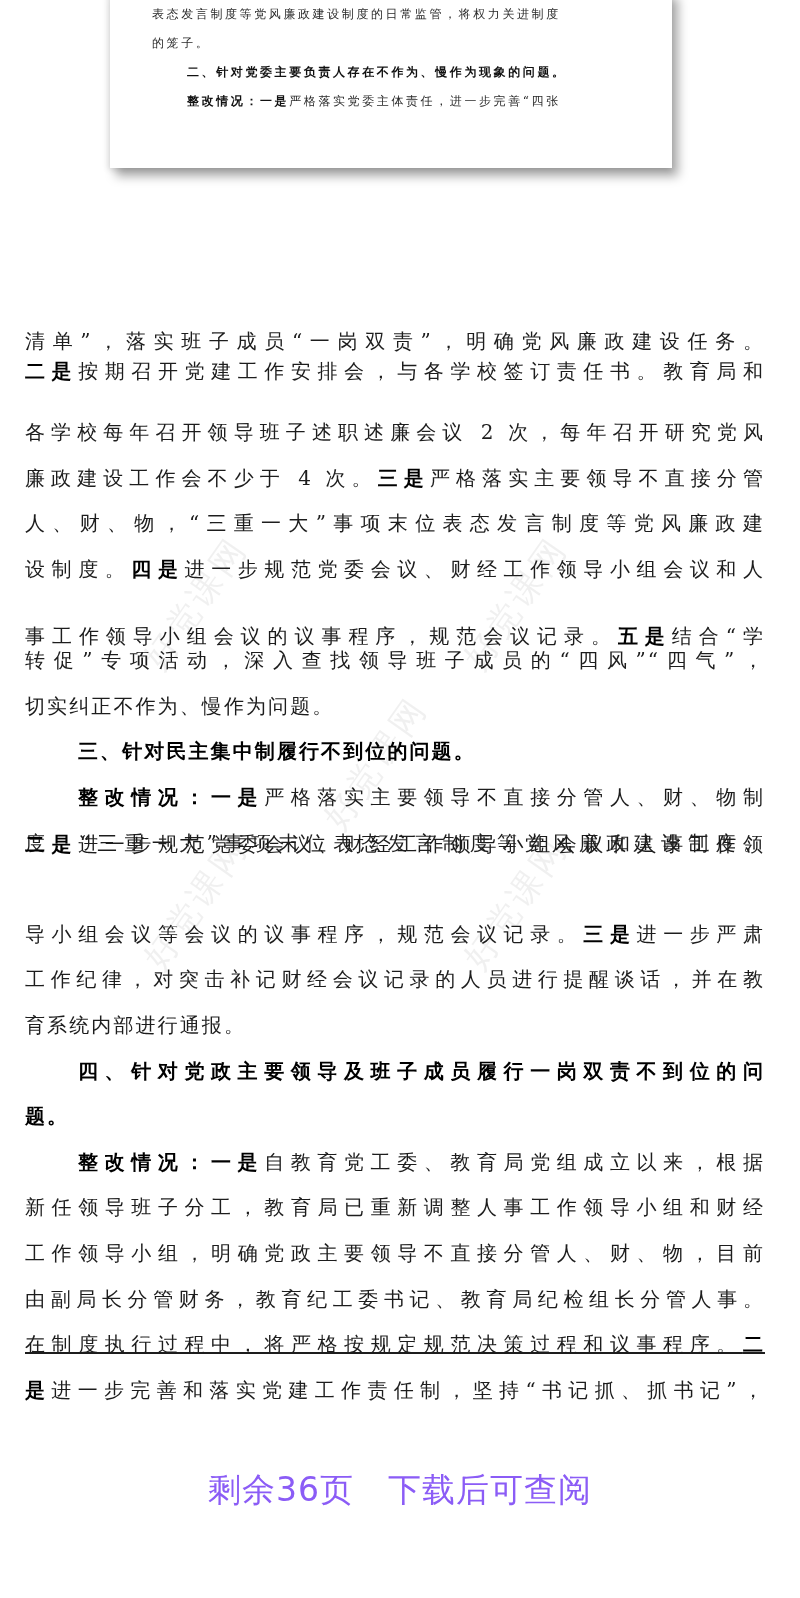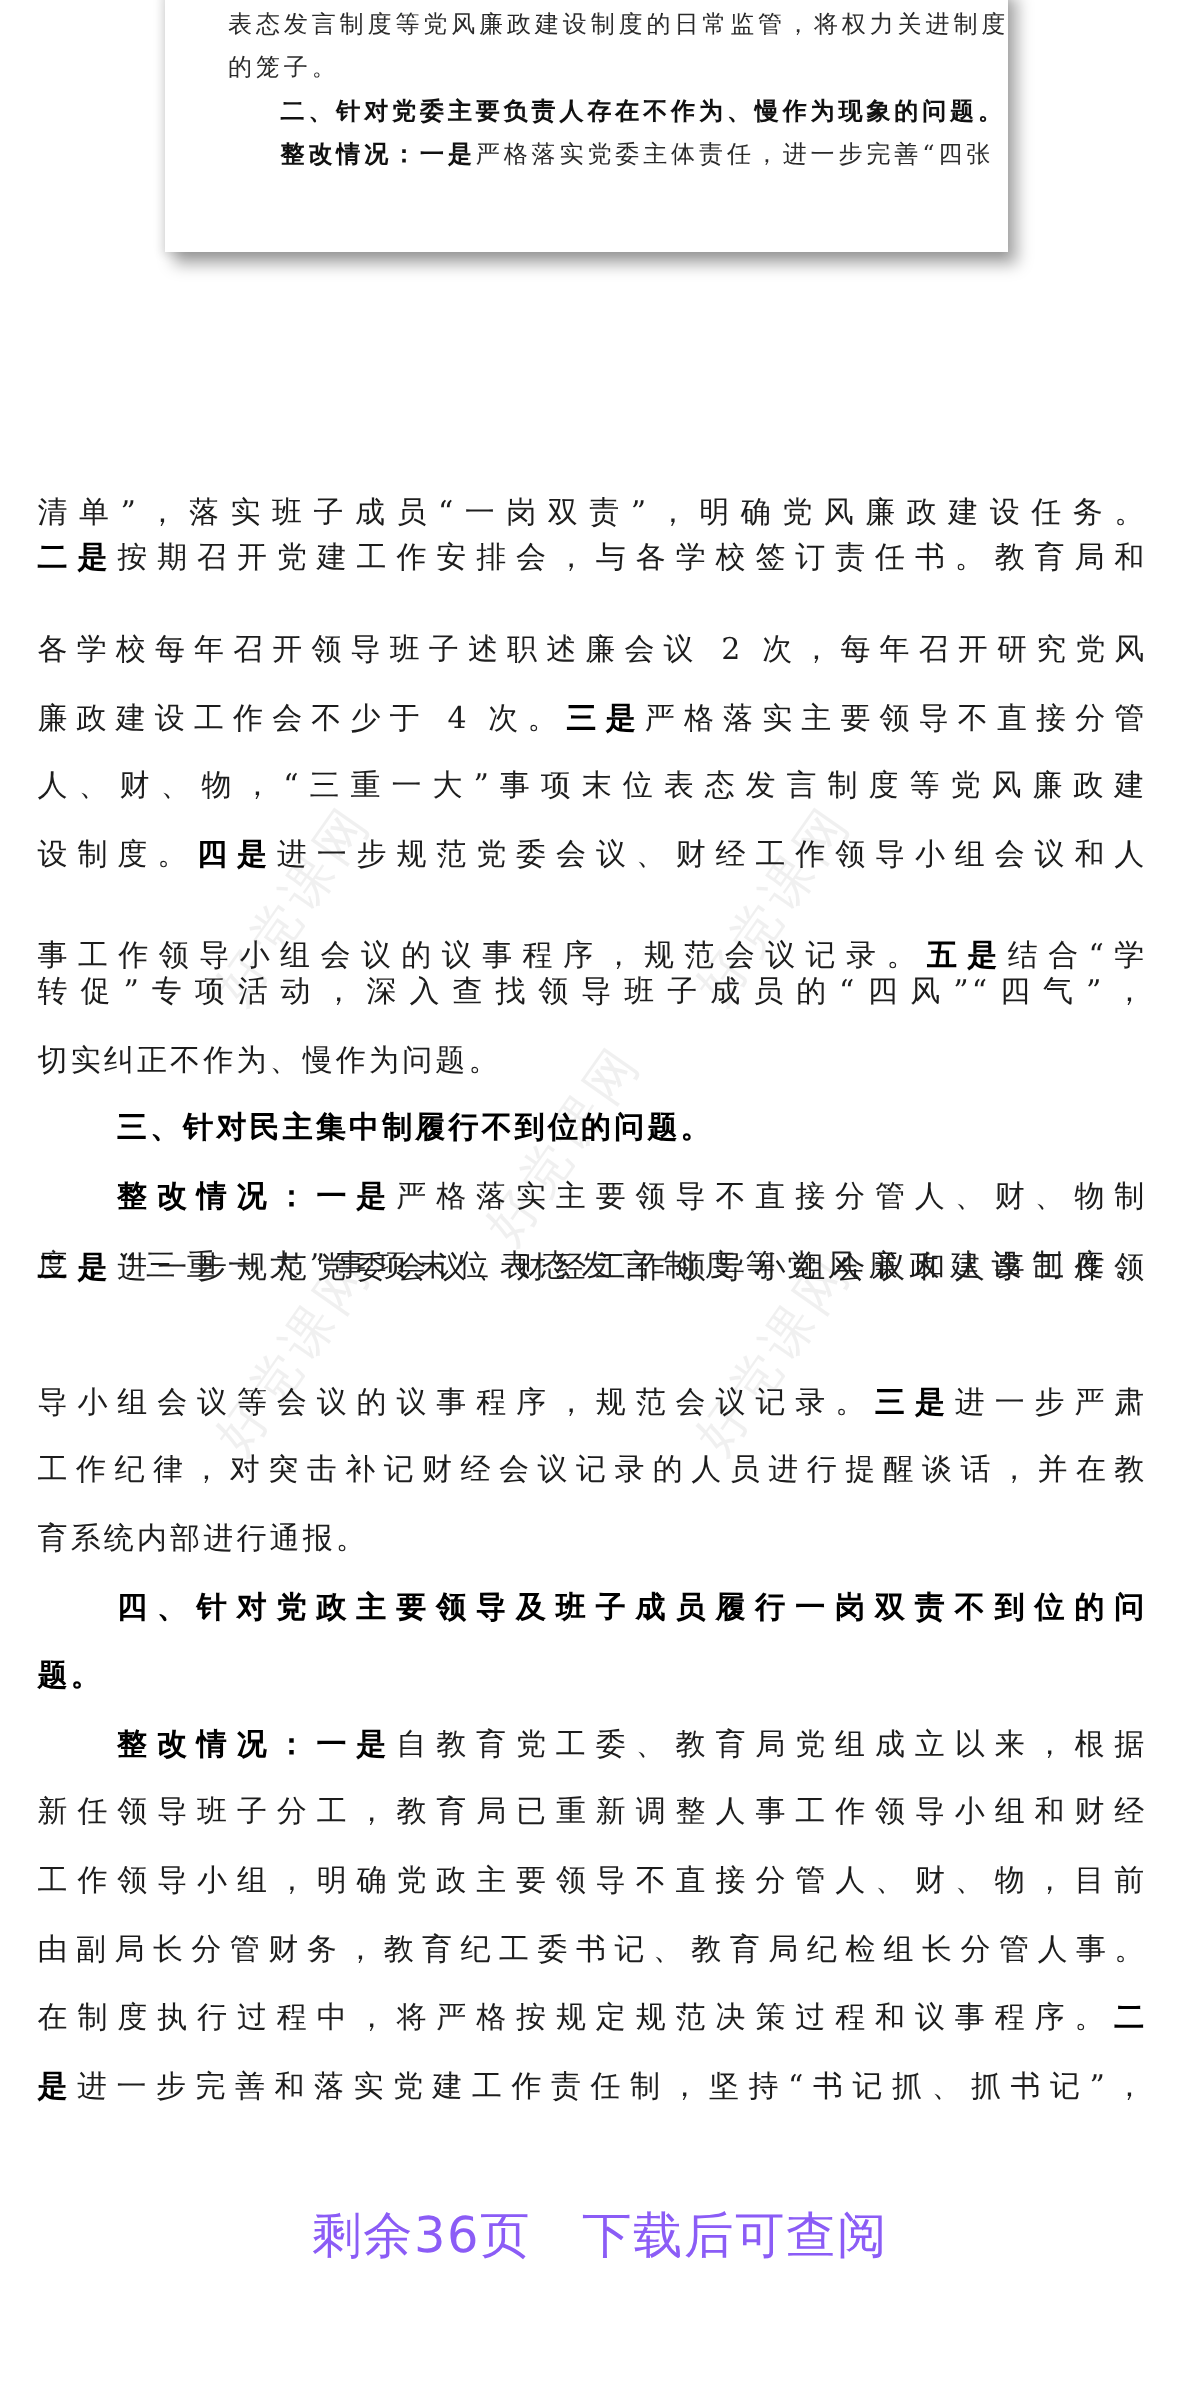--- a/index.html
+++ b/index.html
@@ -22,21 +22,21 @@
       left: 110px;
       top: -10px;
       width: 562px;
       height: 178px;
       background: #ffffff;
       box-shadow: 6px 8px 10px rgba(0,0,0,0.35), -2px 2px 6px rgba(0,0,0,0.12);
     }
     .preview-card .pline {
       position: absolute;
       left: 42px;
-      font-size: 16px;
+      font-size: 12px;
       letter-spacing: 2.6px;
       white-space: nowrap;
       color: #2a2a2a;
     }
     .preview-card .pline.bold { font-weight: bold; color: #111; }
     .preview-card .pline.indent { left: 77px; }
     .preview-card b { color: #111; }
 
     
     .page-body {
@@ -122,19 +122,19 @@
     <div class="line" style="top: 829px;"><b>二是</b><span>进一步规范党委会议、财经工作领导小组会议和人事工作领</span></div>
     <div class="line" style="top: 918.8px;"><span>导小组会议等会议的议事程序，规范会议记录。</span><b>三是</b><span>进一步严肃</span></div>
     <div class="line" style="top: 964.4px;"><span>工作纪律，对突击补记财经会议记录的人员进行提醒谈话，并在教</span></div>
     <div class="line short" style="top: 1010px;"><span>育系统内部进行通报。</span></div>
     <div class="line indent" style="top: 1055.6px;"><b>四、针对党政主要领导及班子成员履行一岗双责不到位的问</b></div>
     <div class="line short" style="top: 1101.2px;"><b>题。</b></div>
     <div class="line indent" style="top: 1146.8px;"><b>整改情况：一是</b><span>自教育党工委、教育局党组成立以来，根据</span></div>
     <div class="line" style="top: 1192.4px;"><span>新任领导班子分工，教育局已重新调整人事工作领导小组和财经</span></div>
     <div class="line" style="top: 1238px;"><span>工作领导小组，明确党政主要领导不直接分管人、财、物，目前</span></div>
     <div class="line" style="top: 1283.6px;"><span>由副局长分管财务，教育纪工委书记、教育局纪检组长分管人事。</span></div>
-    <div class="line" style="top: 1329.2px;"><span>在制度执行过程中，将严格按规定规范决策过程和议事程序。</span><b>二</b></div>
+    <div class="line" style="top: 1329.2px; text-decoration: underline;"><span>在制度执行过程中，将严格按规定规范决策过程和议事程序。</span><b>二</b></div>
     <div class="line" style="top: 1374.8px;"><b>是</b><span>进一步完善和落实党建工作责任制，坚持“书记抓、抓书记”，</span></div>
   </div>
 
 <div class="footer-notice">
   <span>剩余36页</span><span>下载后可查阅</span>
 </div>
 
 </body></html>

